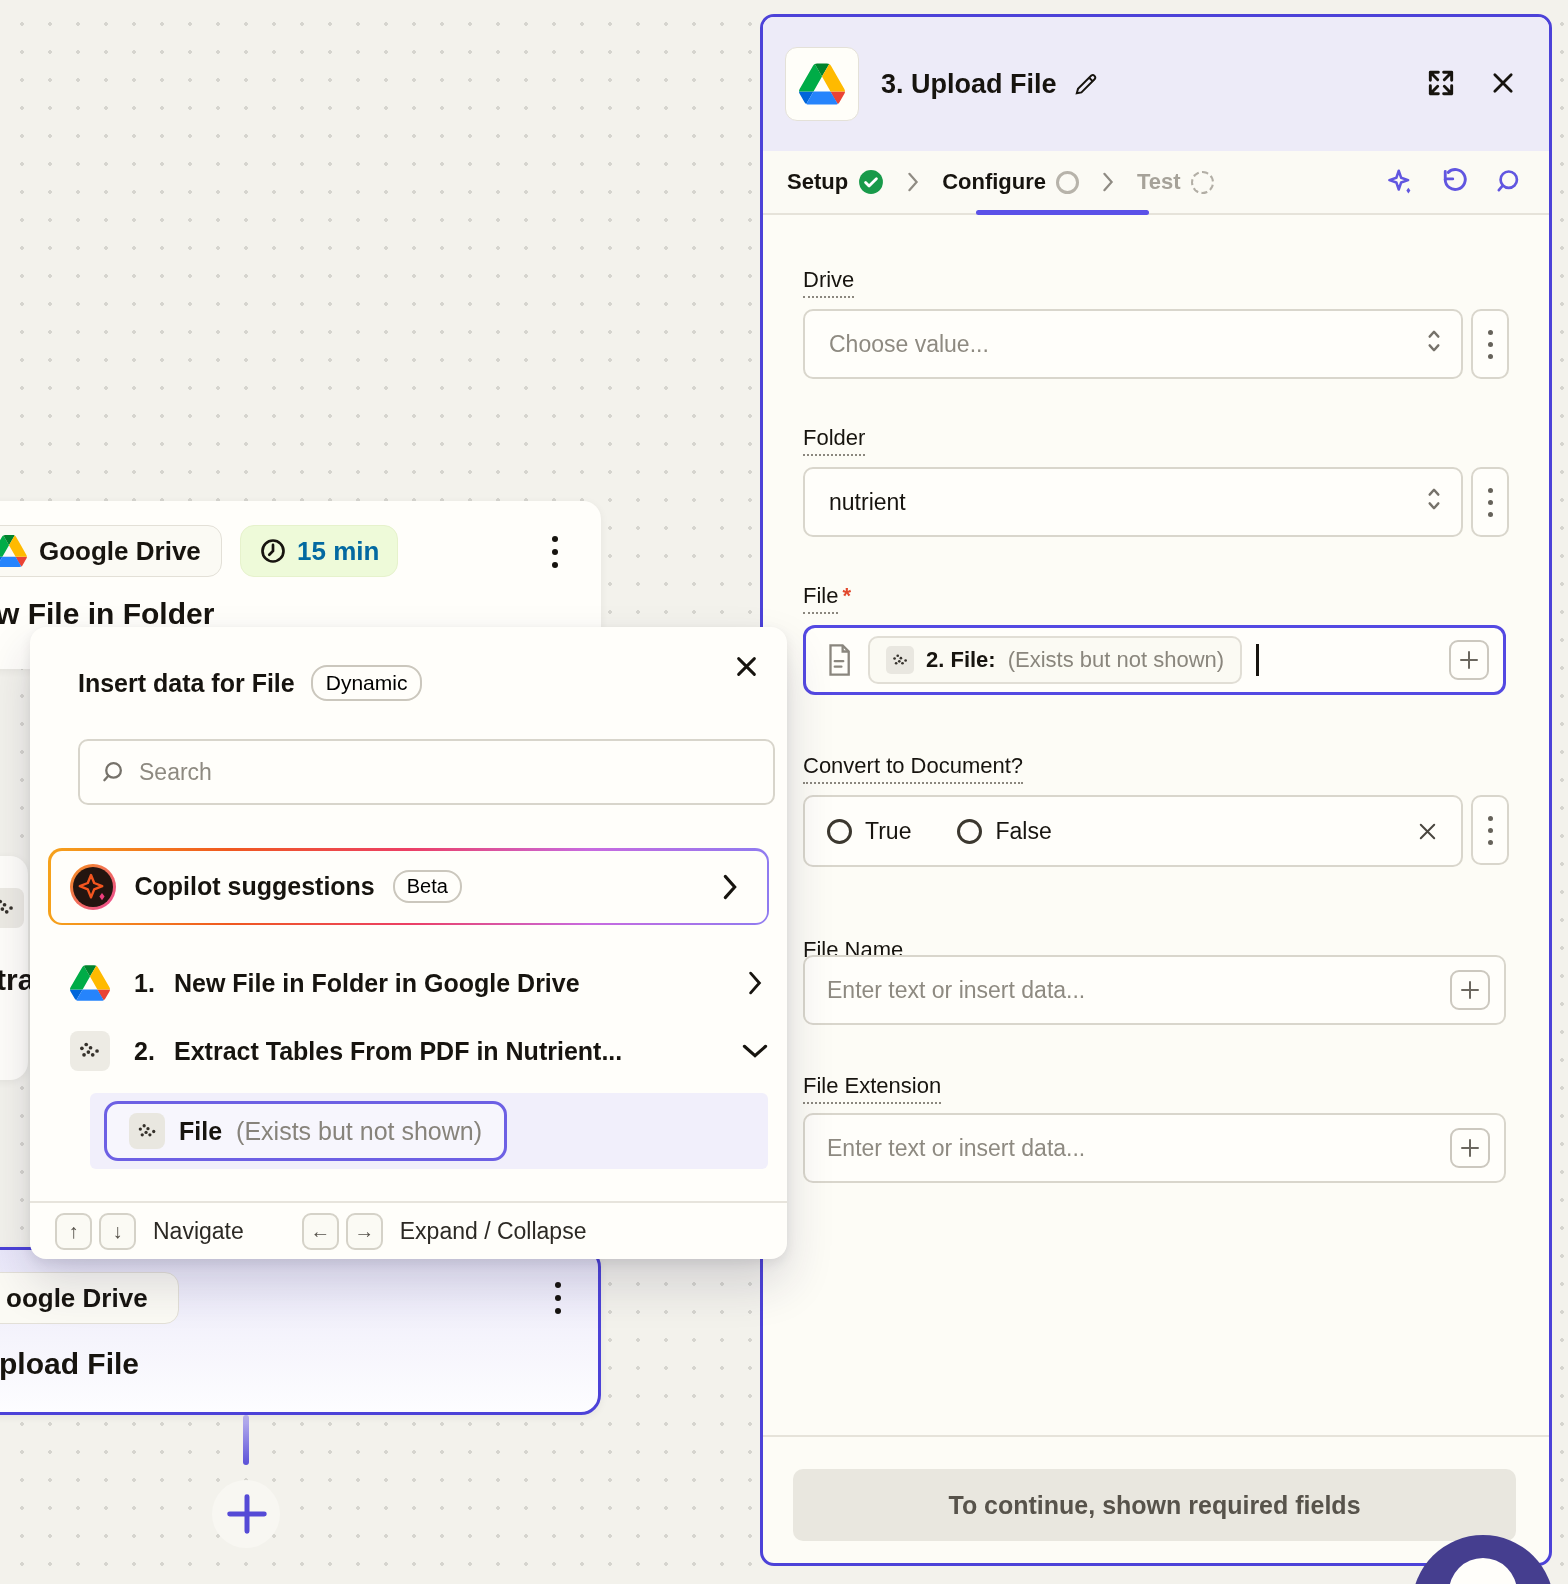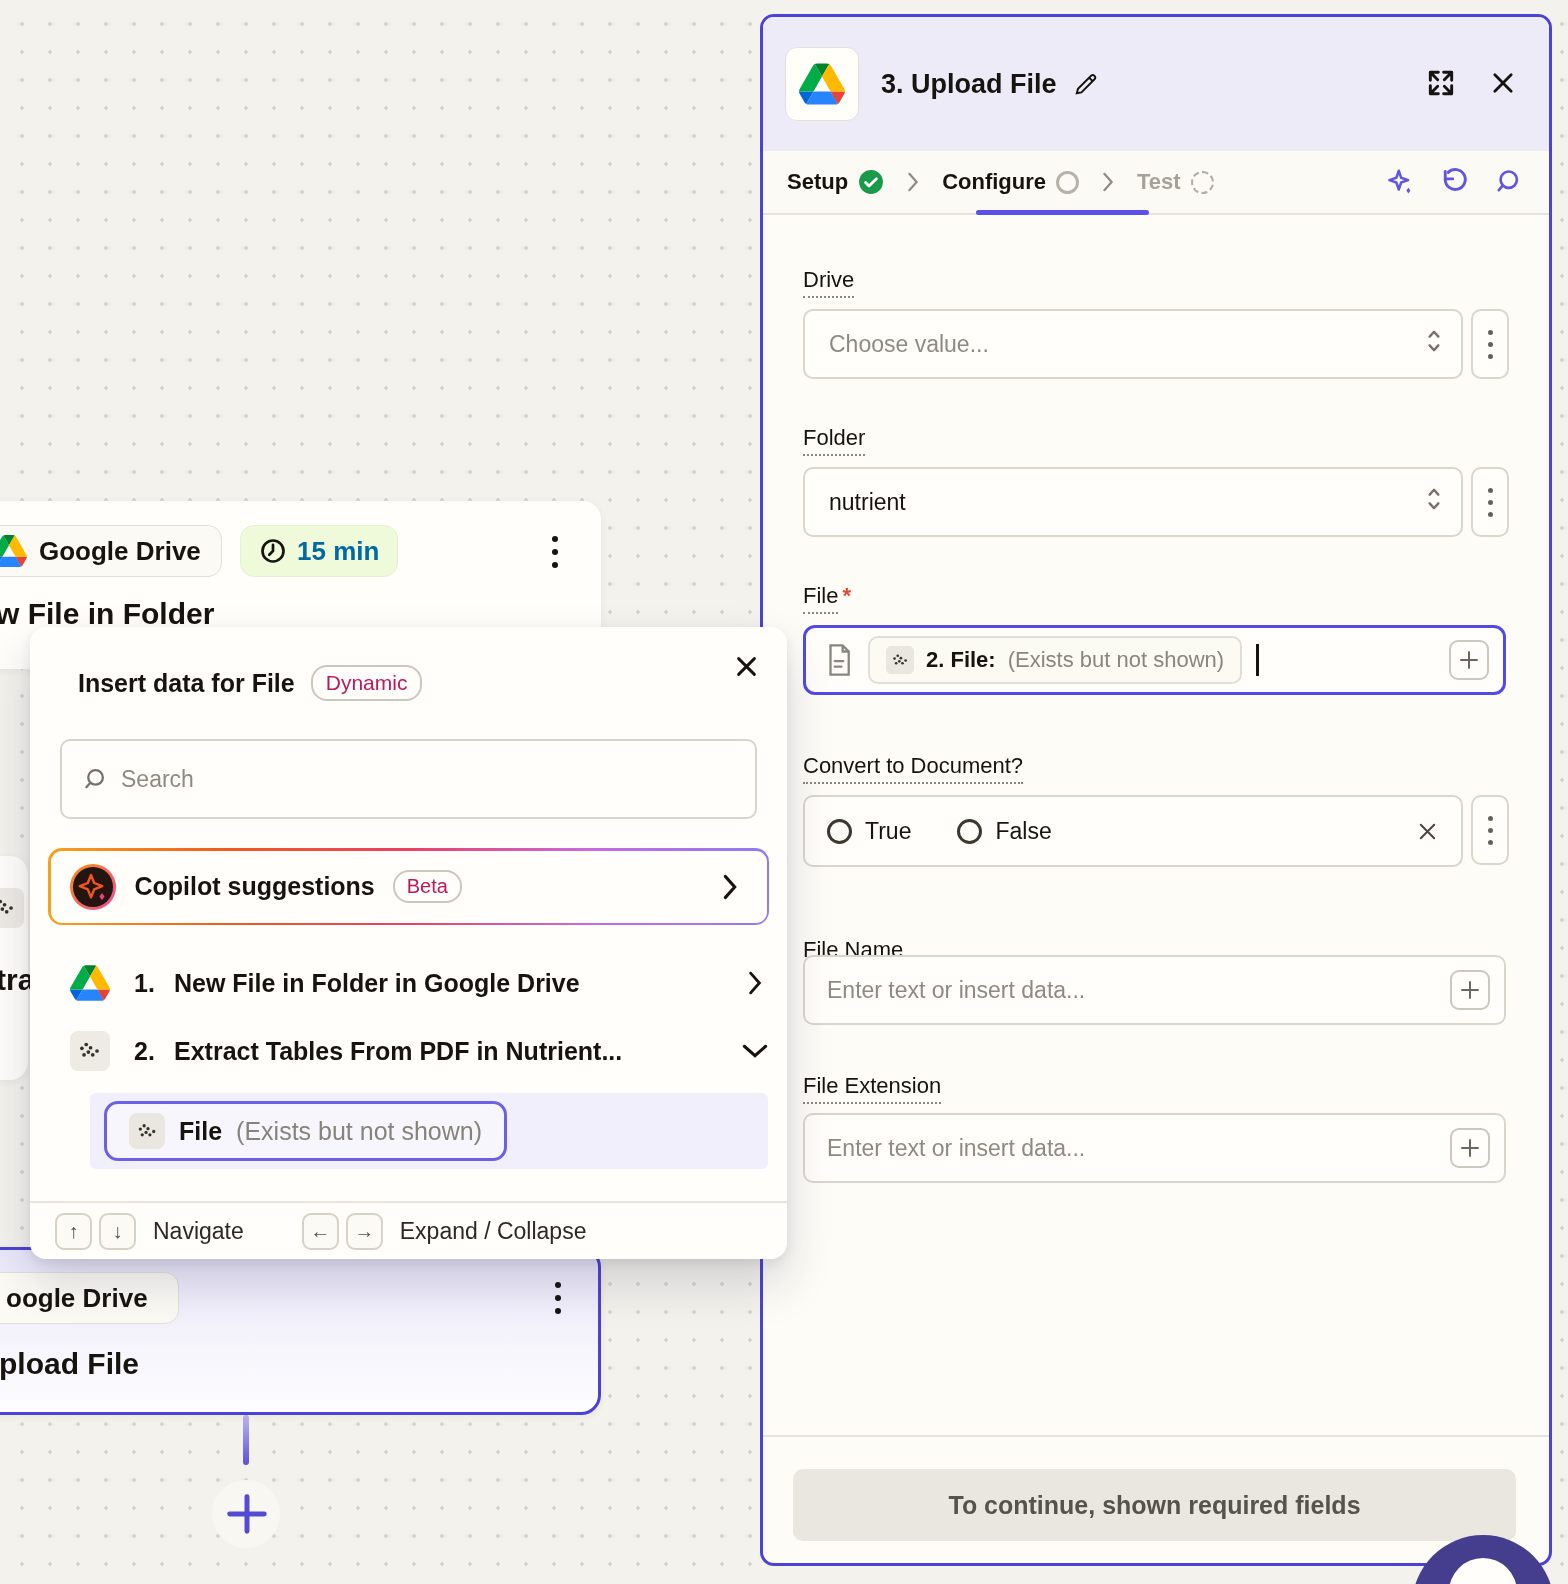--- a/index.html
+++ b/index.html
@@ -36,22 +36,22 @@
 
   
   .popup { position:absolute; left:30px; top:627px; width:757px; height:632px;
     background:#fffefa; border-radius:16px; z-index:5;
     box-shadow:0 24px 48px rgba(35,30,75,.16), 0 4px 12px rgba(0,0,0,.08); }
   .popup-close { position:absolute; right:26px; top:24px; width:30px; height:30px;
     display:grid; place-items:center; cursor:pointer; }
   .popup-title-row { position:absolute; left:48px; top:38px; display:flex; align-items:center; gap:16px; }
   .popup-title { font-size:25px; font-weight:700; }
   .tag-badge { border:2px solid #cbc7bd; border-radius:16px; padding:4px 13px;
-    font-size:21px; color:#be185d; background:#fffefa; }
-  .search-box { position:absolute; left:30px; top:112px; width:697px; height:80px;
+    font-size:21px; color:#000000; background:#fffefa; }
+  .search-box { position:absolute; left:48px; top:112px; width:697px; height:66px;
     border:2px solid #d8d5cb; border-radius:10px; background:#fffefa;
     display:flex; align-items:center; padding:0 20px; gap:14px; }
   .search-box input { flex:1; border:none; outline:none; background:transparent;
     font-family:"Liberation Sans",sans-serif; font-size:23px; color:#17140f; }
   .search-box input::placeholder { color:#8e8a81; }
   .copilot { position:absolute; left:18px; top:221px; width:721px; height:77px; border-radius:14px;
     padding:2.5px; background:linear-gradient(90deg,#f6a21b,#f0591f,#ec3f64,#c86adf,#8f7bf0);
     cursor:pointer; }
   .copilot-inner { width:100%; height:100%; background:#fffefa; border-radius:11px;
     display:flex; align-items:center; padding:0 22px 0 18px; gap:18px; }

